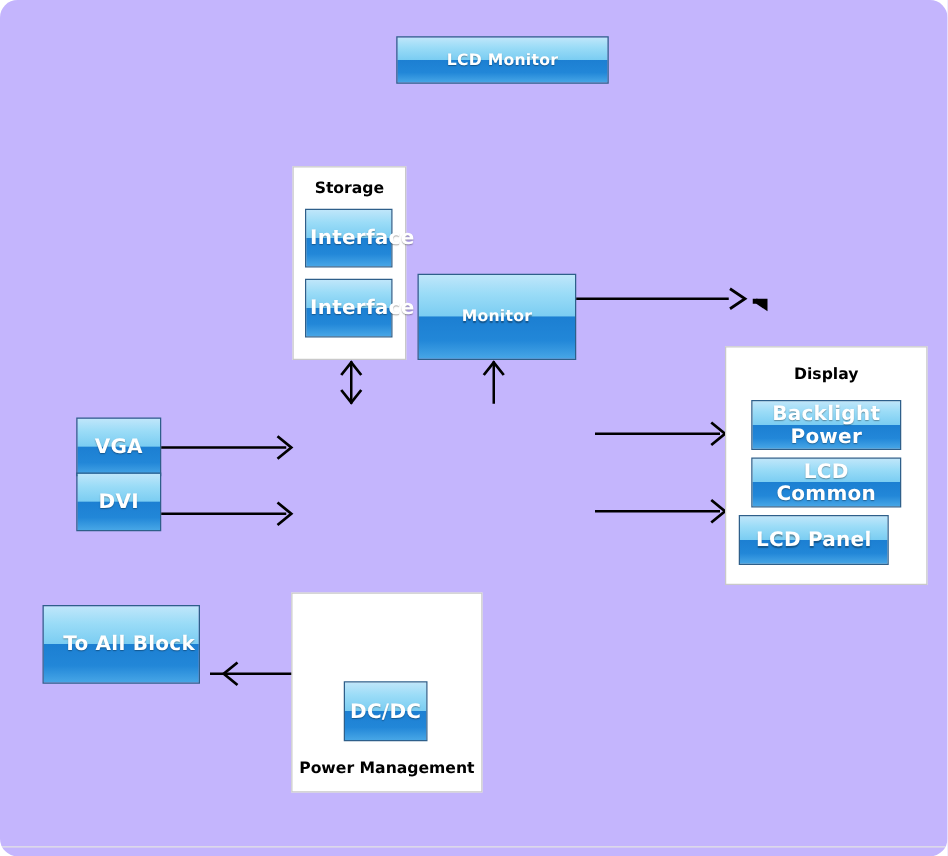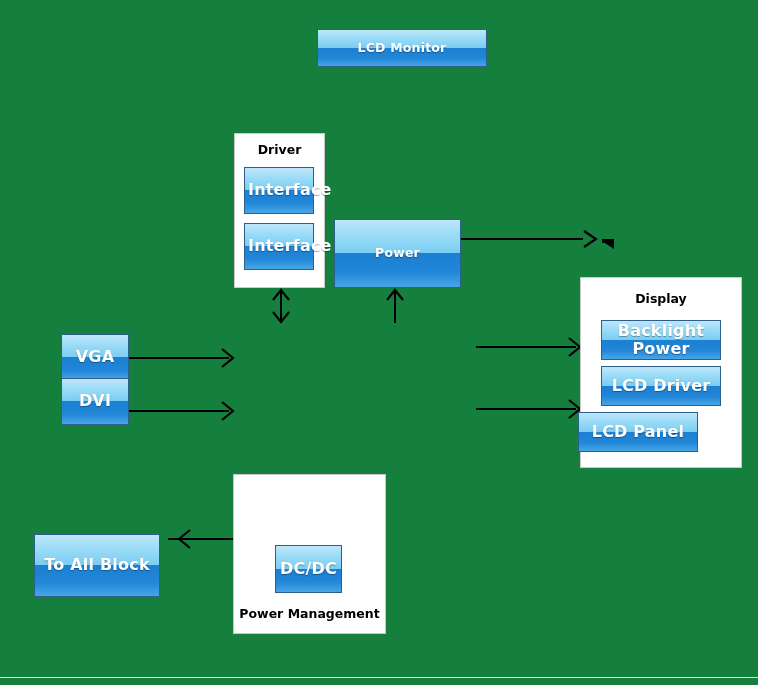--- a/index.html
+++ b/index.html
@@ -8,22 +8,23 @@
     padding: 0;
     background: #ffffff;
   }
   body {
     font-family: "DejaVu Sans", sans-serif;
   }
   #canvas {
     position: relative;
     width: 758px;
     height: 685px;
-    background: #15803d;
+    background: #c4b5fd;
     overflow: hidden;
+    border-radius: 14px;
   }
 
   
   .blk {
     position: absolute;
     box-sizing: border-box;
     border: 1px solid #2e5f8a;
     background: linear-gradient(to bottom,
         #bfe6fa   0%,
         #9bdcf7  22%,
@@ -101,31 +102,31 @@
 </head>
 <body>
 
 <div id="canvas">
 
   <div class="blk" style="left:317px; top:29px; width:170px; height:38px; font-size:12.5px;">
     <span class="blk-label">LCD Monitor</span>
   </div>
 
   <div class="grp" style="left:234px; top:133px; width:91px; height:155px;">
-    <div class="grp-title" style="top:8px;">Driver</div>
+    <div class="grp-title" style="top:8px;">Storage</div>
   </div>
   <div class="blk" style="left:244px; top:167px; width:70px; height:47px;">
     <span class="blk-label">Interface</span>
   </div>
   <div class="blk" style="left:244px; top:223px; width:70px; height:47px;">
     <span class="blk-label">Interface</span>
   </div>
 
   <div class="blk" style="left:334px; top:219px; width:127px; height:69px; font-size:12.5px;">
-    <span class="blk-label">Power</span>
+    <span class="blk-label">Monitor</span>
   </div>
 
   <div class="ln-h" style="left:461px; top:238px; width:122px;"></div>
   <div class="arrow" style="left:583px; top:239px;">
     <svg width="16" height="20" viewBox="0 0 16 20">
       <polyline points="1,-8 13,0 1,8" fill="none" stroke="#000000" stroke-width="2.2"></polyline>
     </svg>
   </div>
 
   <div class="speaker" style="left:602px; top:239px;">
@@ -190,39 +191,39 @@
     </svg>
   </div>
 
   <div class="grp" style="left:580px; top:277px; width:162px; height:191px;">
     <div class="grp-title" style="top:13px;">Display</div>
   </div>
   <div class="blk" style="left:601px; top:320px; width:120px; height:40px;">
     <span class="blk-label">Backlight Power</span>
   </div>
   <div class="blk" style="left:601px; top:366px; width:120px; height:40px;">
-    <span class="blk-label">LCD Driver</span>
-  </div>
-  <div class="blk" style="left:578px; top:412px; width:120px; height:40px;">
+    <span class="blk-label">LCD Common</span>
+  </div>
+  <div class="blk" style="left:591px; top:412px; width:120px; height:40px;">
     <span class="blk-label">LCD Panel</span>
   </div>
 
   <div class="grp" style="left:233px; top:474px; width:153px; height:160px;padding-left:36px;">
     <div class="grp-title" style="top:131px;">Power Management</div>
   </div>
   <div class="blk" style="left:275px; top:545px; width:67px; height:48px;">
     <span class="blk-label">DC/DC</span>
   </div>
 
   <div class="ln-h" style="left:168px; top:538px; width:65px;"></div>
   <div class="arrow" style="left:179px; top:539px;">
     <svg width="16" height="20" viewBox="0 0 16 20">
       <polyline points="11,-9 0,0 11,9" fill="none" stroke="#000000" stroke-width="2.2"></polyline>
     </svg>
   </div>
 
-  <div class="blk" style="left:34px; top:534px; width:126px; height:63px;">
+  <div class="blk" style="left:34px; top:484px; width:126px; height:63px;text-align:right;">
     <span class="blk-label">To All Block</span>
   </div>
 
   <div class="hairline" style="top:677px;"></div>
 
 </div>
 
 </body></html>

